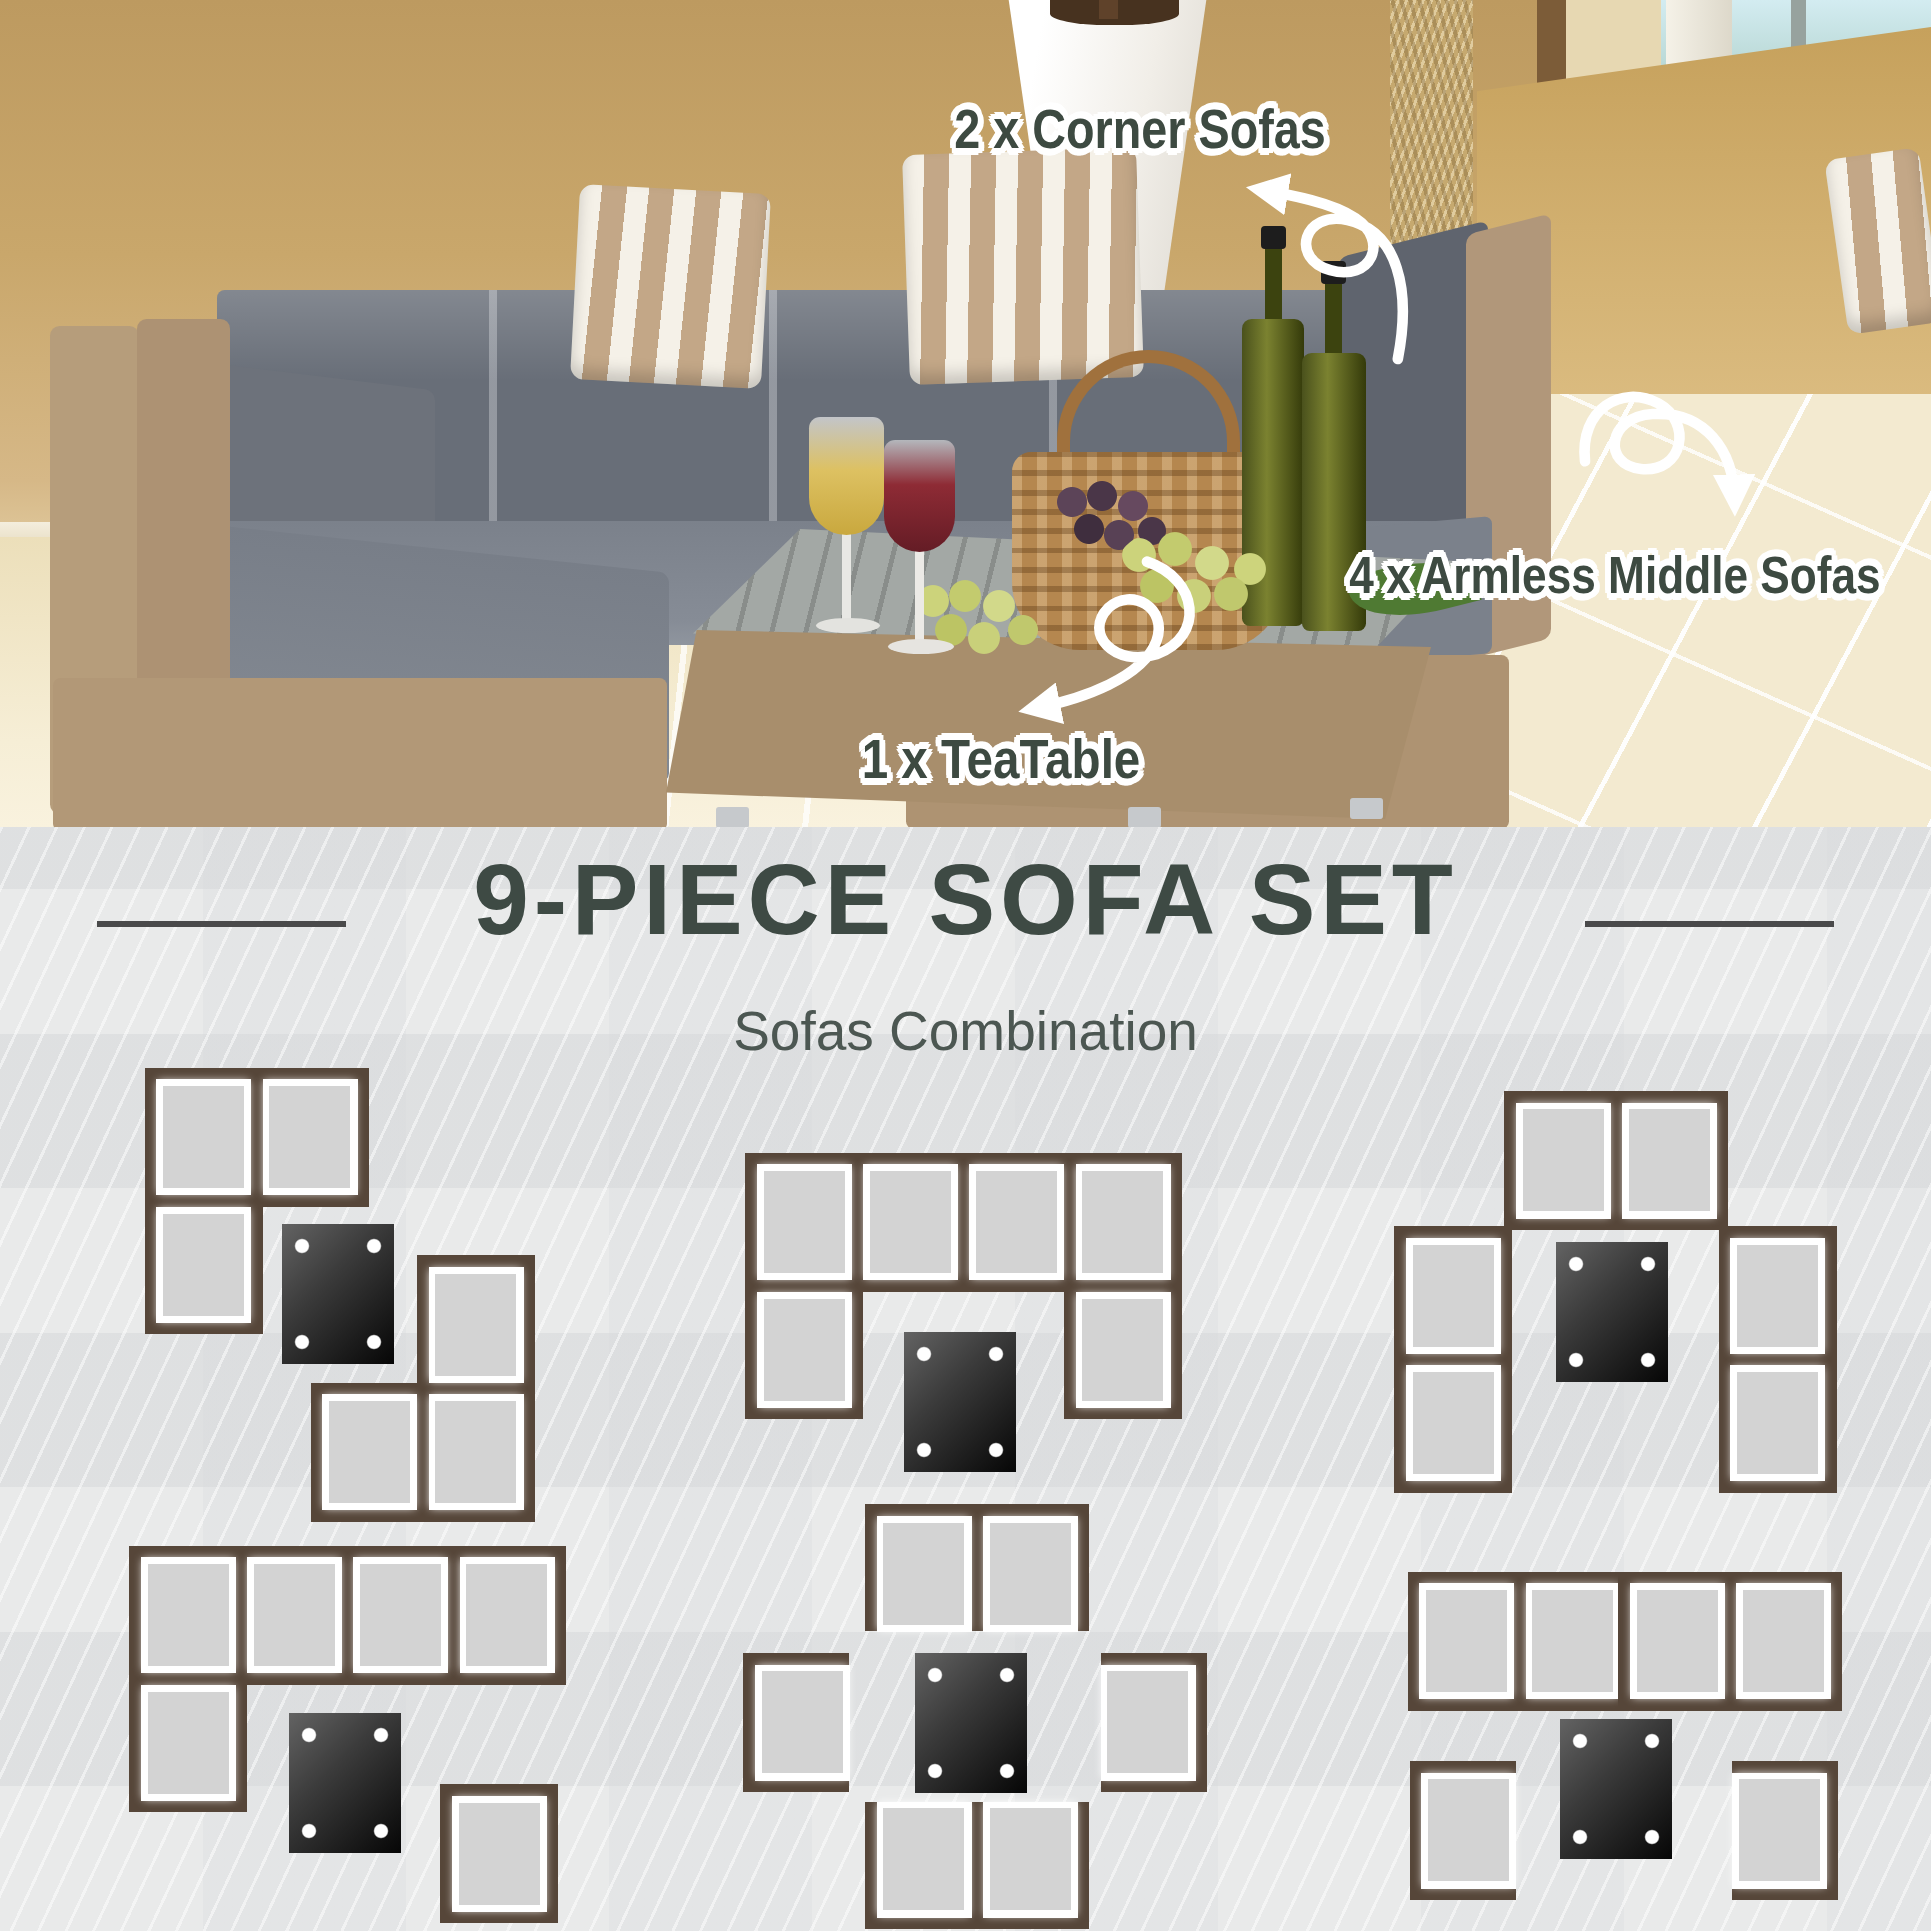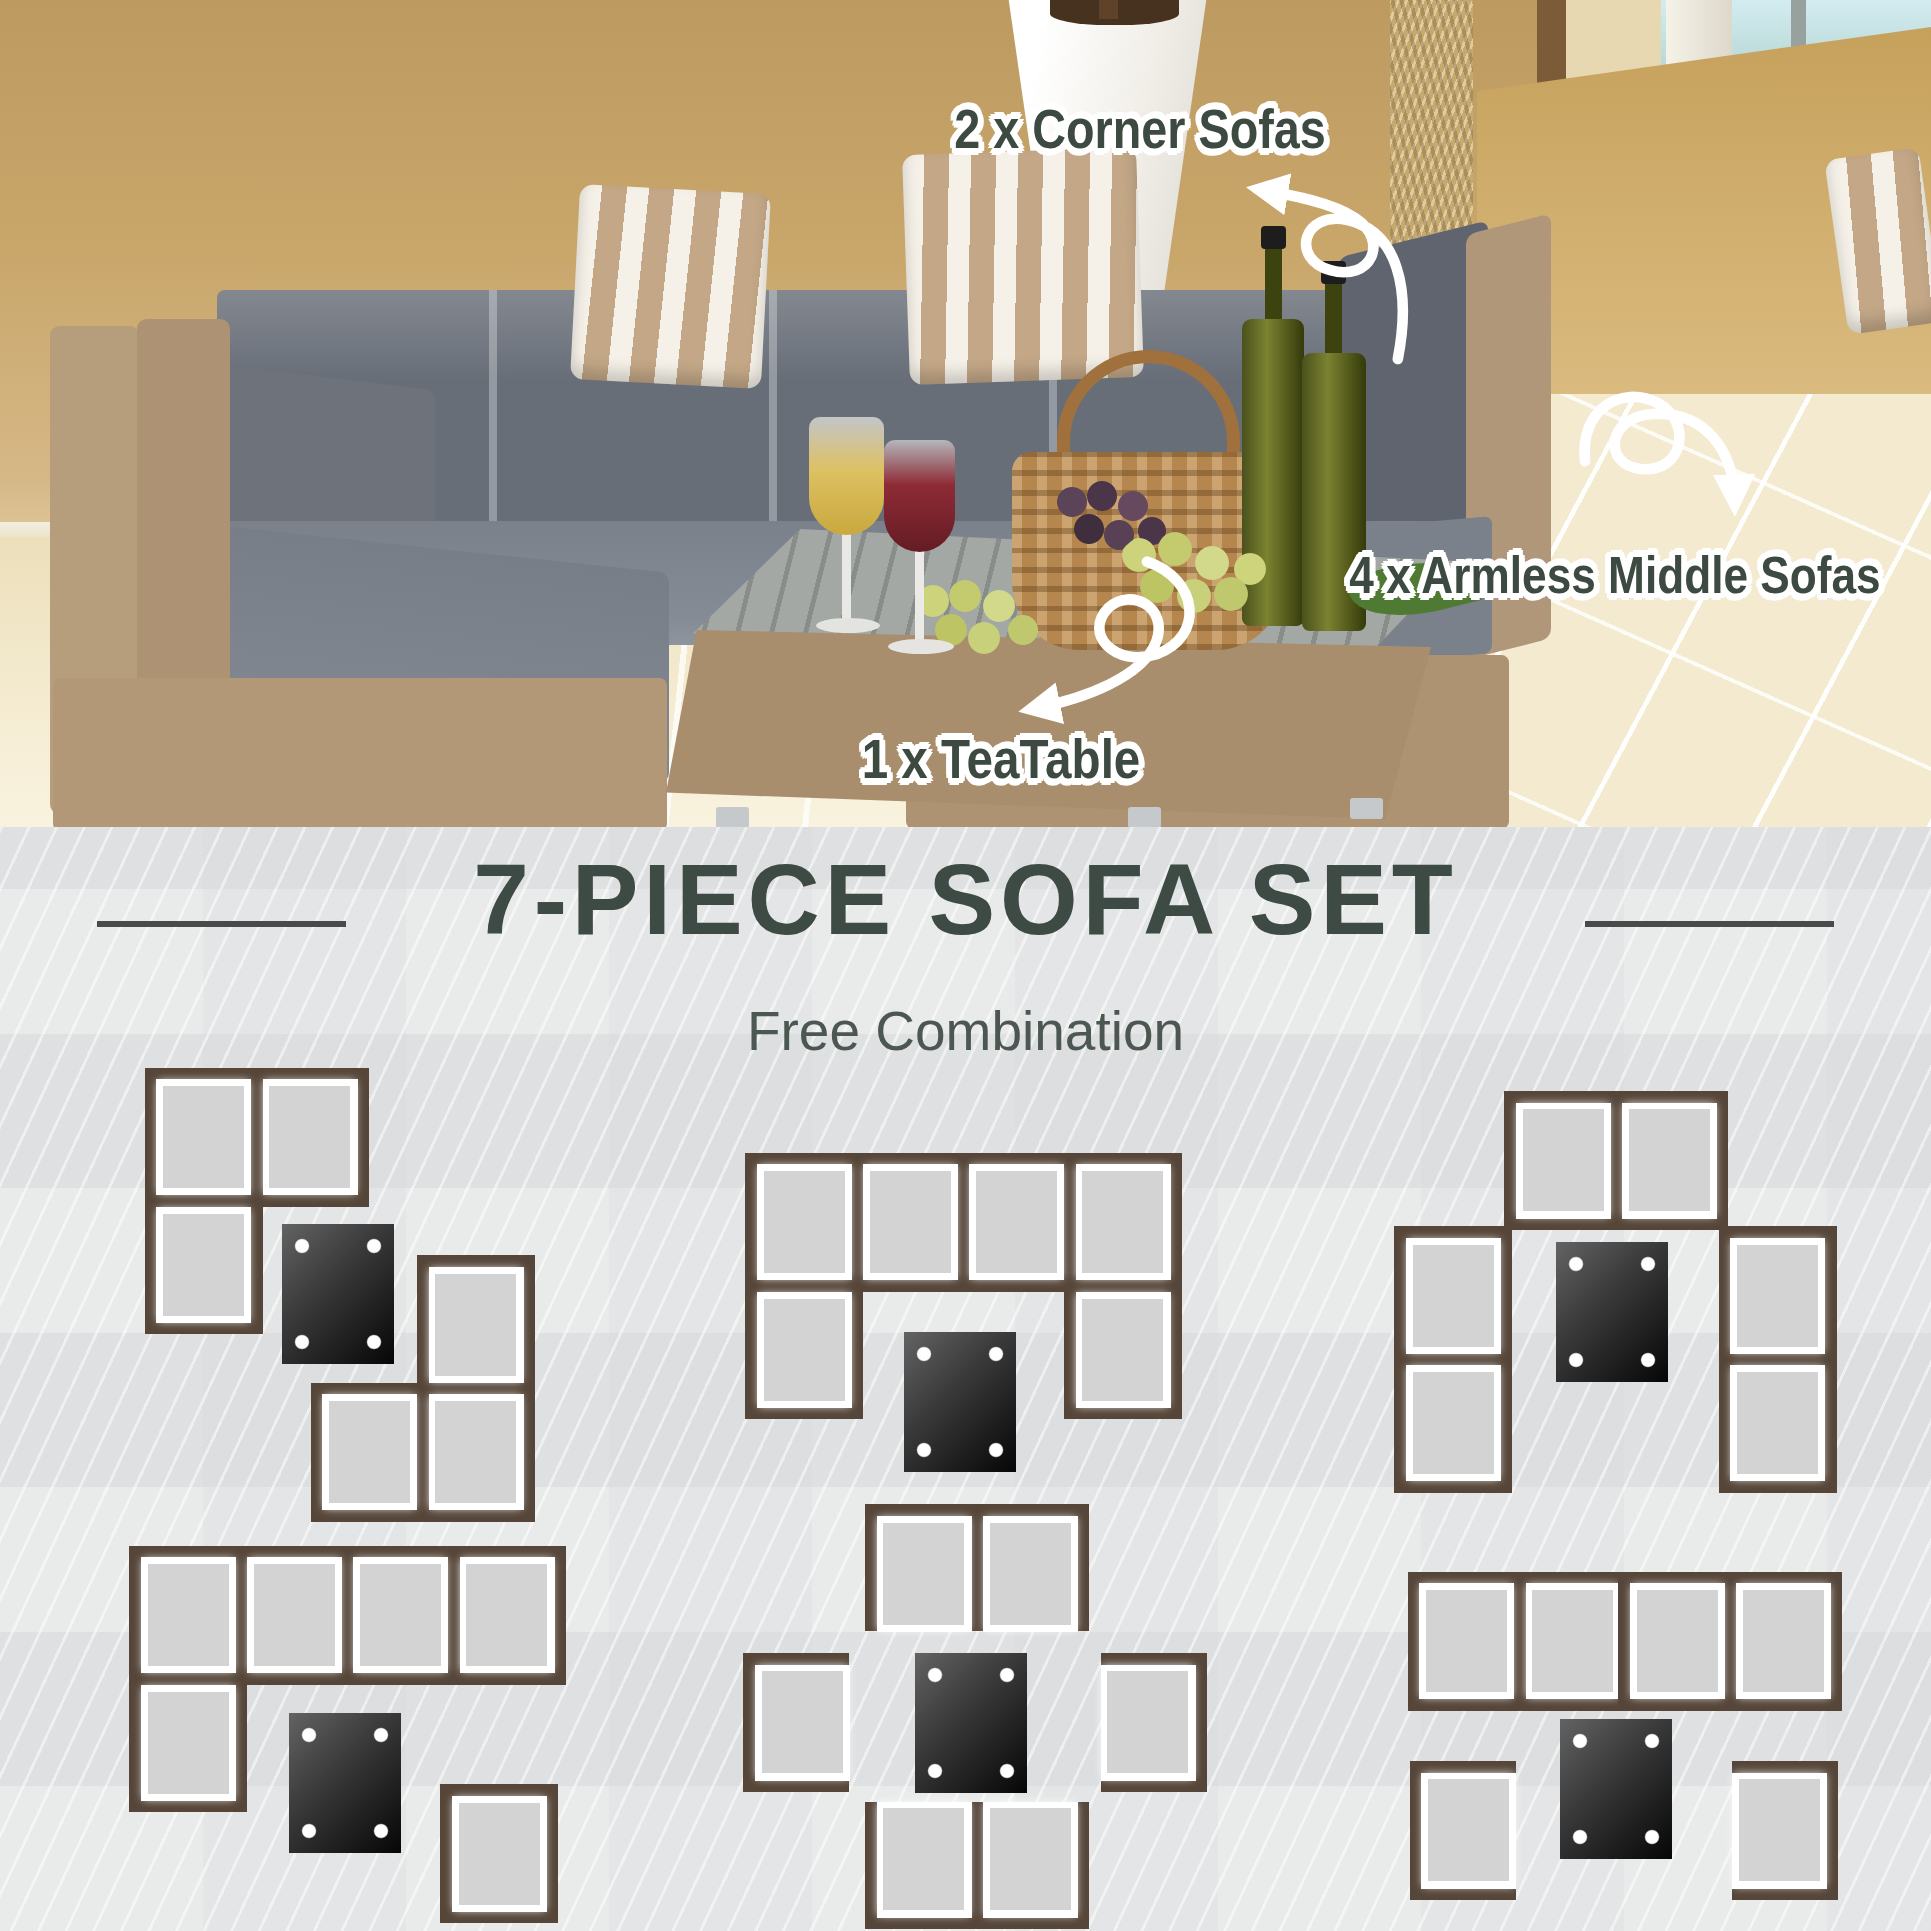--- a/index.html
+++ b/index.html
@@ -165,22 +165,22 @@
 
     <div id="label-corner" class="plabel">2 x Corner Sofas</div>
     <div id="label-armless" class="plabel">4 x Armless Middle Sofas</div>
     <div id="label-teatable" class="plabel">1 x TeaTable</div>
   </div>
 
   <div id="bottom">
     <div class="bg-weave"></div>
     <div class="dash dash-left"></div>
     <div class="dash dash-right"></div>
-    <div id="main-title">7-PIECE SOFA SET</div>
-    <div id="subtitle">Free Combination</div>
+    <div id="main-title">9-PIECE SOFA SET</div>
+    <div id="subtitle">Sofas Combination</div>
   </div>
 
   <div id="diagram-area" style="left:0;top:0;width:1931px;height:1931px;pointer-events:none;">
       <div>
         <div class="frame" style="left: 145px; top: 1068px; width: 118px; height: 139px;"></div>
         <div class="frame" style="left: 251px; top: 1068px; width: 118px; height: 139px;"></div>
         <div class="frame" style="left: 145px; top: 1195px; width: 118px; height: 139px;"></div>
         <div class="opening" style="left: 156px; top: 1079px; width: 95px; height: 116px;"></div>
         <div class="seat" style="left: 163px; top: 1086px; width: 81px; height: 102px;"></div>
         <div class="opening" style="left: 263px; top: 1079px; width: 95px; height: 116px;"></div>

